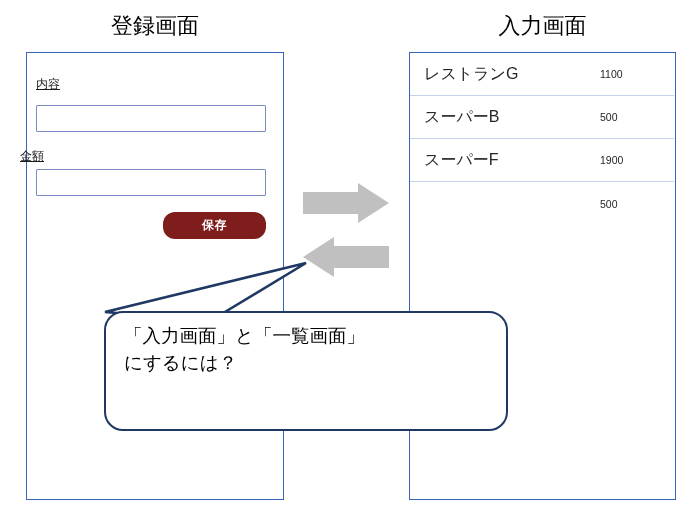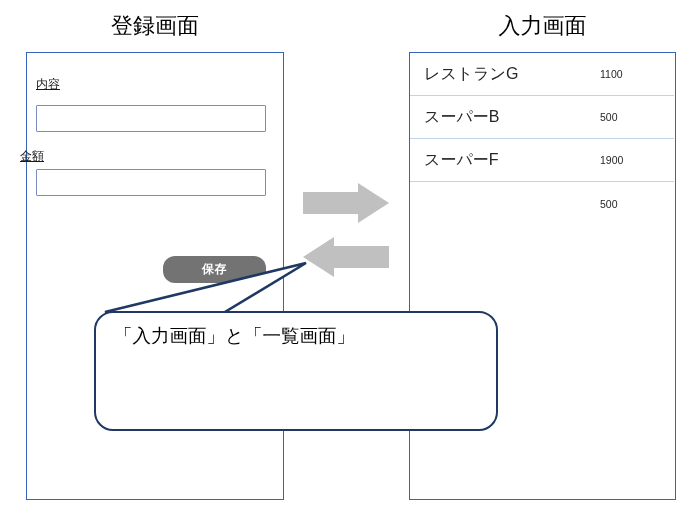--- a/index.html
+++ b/index.html
@@ -56,31 +56,30 @@
   #input-naiyo  { left: 36px; top: 105px; width: 230px; height: 27px; }
   #label-kingaku{ left: 20px; top: 148px; }
   #input-kingaku{ left: 36px; top: 169px; width: 230px; height: 27px; }
 
   #save-button {
     position: absolute;
     left: 163px;
     top: 212px;
     width: 103px;
     height: 27px;
-    background: #737373;
+    background: #7f1d1d;
     border: none;
     border-radius: 12px;
     color: #ffffff;
     font-size: 12px;
     font-weight: bold;
     font-family: "Liberation Sans", "DejaVu Sans", sans-serif;
     letter-spacing: 0.5px;
     padding: 0;
     cursor: pointer;
-    margin-top: 44px;
   }
 
   
   #list-rows {
     position: absolute;
     left: 410px;
     top: 53px;
     width: 264px;
   }
   .list-row {
@@ -115,21 +114,21 @@
 
   
   #bubble-tail {
     position: absolute;
     left: 95px;
     top: 255px;
     pointer-events: none;
   }
   #speech-bubble {
     position: absolute;
-    left: 94px;
+    left: 104px;
     top: 311px;
     width: 404px;
     height: 120px;
     box-sizing: border-box;
     background: #ffffff;
     border: 2.6px solid #1F3864;
     border-radius: 19px;
     padding: 9px 14px 0 18px;
   }
   .bubble-line {
@@ -185,13 +184,14 @@
 <svg id="arrow-left" class="arrow" width="86" height="40" viewBox="0 0 86 40">
   <polygon points="86,9 31,9 31,0 0,20 31,40 31,31 86,31" fill="#C0C0C0"></polygon>
 </svg>
 
 <svg id="bubble-tail" width="230" height="70" viewBox="0 0 230 70">
   <polygon points="211,8 10,57 115,66" fill="#ffffff" stroke="#1F3864" stroke-width="2.6" stroke-linejoin="miter"></polygon>
 </svg>
 
 <div id="speech-bubble">
   <div class="bubble-line">「入力画面」と「一覧画面」</div>
+  <div class="bubble-line">にするには？</div>
 </div>
 
 </body></html>

